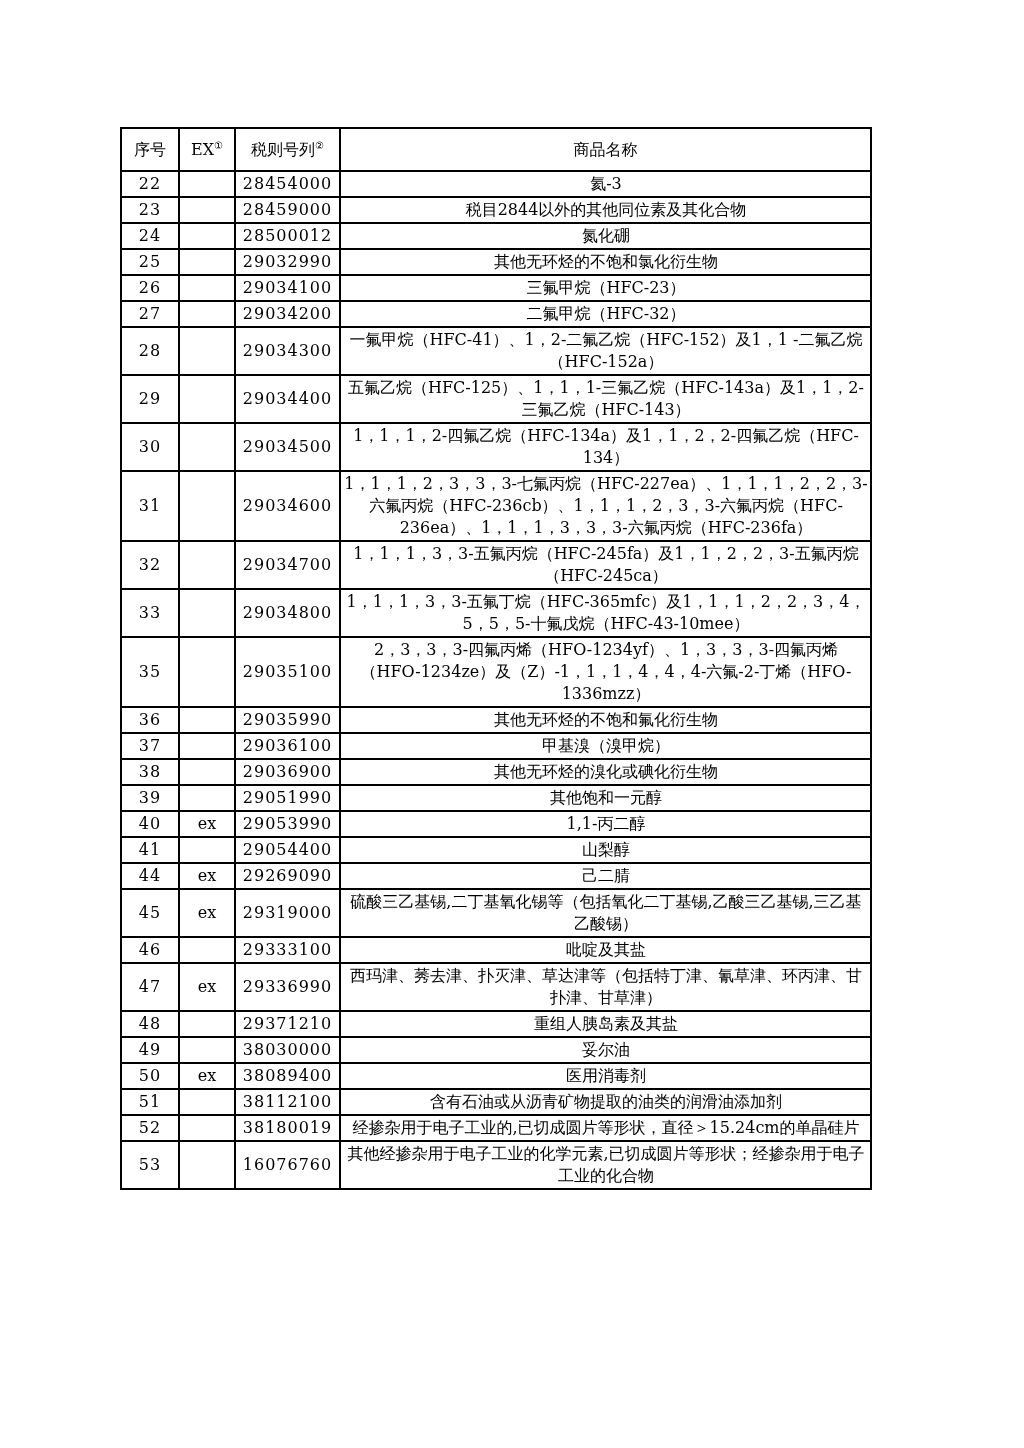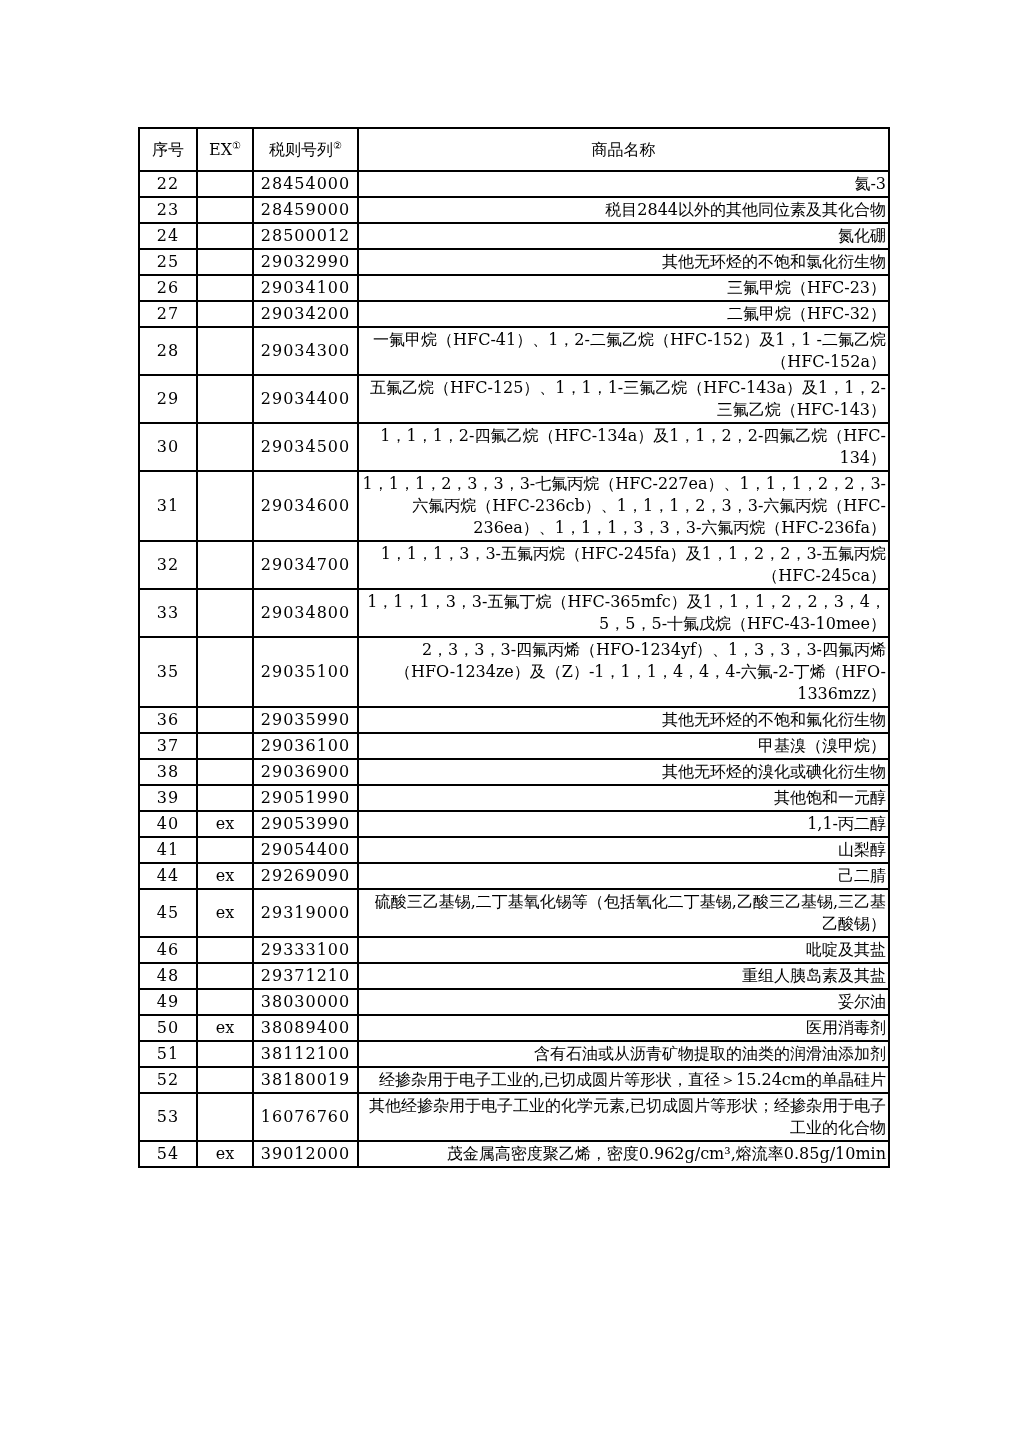--- a/index.html
+++ b/index.html
@@ -11,21 +11,21 @@
   }
   .page {
     position: relative;
     width: 1024px;
     height: 1448px;
     background: #ffffff;
     overflow: hidden;
   }
   table.tariff-table {
     position: absolute;
-    left: 138px;
+    left: 120px;
     top: 127px;
     width: 750px;
     border-collapse: collapse;
     table-layout: fixed;
   }
   .tariff-table col.c-no   { width: 58px; }
   .tariff-table col.c-ex   { width: 56px; }
   .tariff-table col.c-code { width: 105px; }
   .tariff-table col.c-name { width: 531px; }
   .tariff-table th, .tariff-table td {
@@ -42,21 +42,21 @@
     height: 41px;
   }
   .tariff-table td {
     height: 22px;
   }
   .tariff-table td.cell-no,
   .tariff-table td.cell-code {
     letter-spacing: 1px;
   }
   .tariff-table td.cell-name {
-    text-align: right;
+    text-align: center;
     padding: 1px 2px 1px 3px;
     word-break: break-word;
   }
   .tariff-table sup.hdr-sup {
     font-size: 10px;
     line-height: 0;
     vertical-align: super;
   }
 </style>
 </head>
@@ -213,20 +213,26 @@
           <td class="cell-code">29319000</td>
           <td class="cell-name">硫酸三乙基锡,二丁基氧化锡等（包括氧化二丁基锡,乙酸三乙基锡,三乙基乙酸锡）</td>
         </tr>
         <tr>
           <td class="cell-no">46</td>
           <td class="cell-ex"></td>
           <td class="cell-code">29333100</td>
           <td class="cell-name">吡啶及其盐</td>
         </tr>
         <tr>
+          <td class="cell-no">47</td>
+          <td class="cell-ex">ex</td>
+          <td class="cell-code">29336990</td>
+          <td class="cell-name">西玛津、莠去津、扑灭津、草达津等（包括特丁津、氰草津、环丙津、甘扑津、甘草津）</td>
+        </tr>
+        <tr>
           <td class="cell-no">48</td>
           <td class="cell-ex"></td>
           <td class="cell-code">29371210</td>
           <td class="cell-name">重组人胰岛素及其盐</td>
         </tr>
         <tr>
           <td class="cell-no">49</td>
           <td class="cell-ex"></td>
           <td class="cell-code">38030000</td>
           <td class="cell-name">妥尔油</td>
@@ -247,22 +253,16 @@
           <td class="cell-no">52</td>
           <td class="cell-ex"></td>
           <td class="cell-code">38180019</td>
           <td class="cell-name">经掺杂用于电子工业的,已切成圆片等形状，直径＞15.24cm的单晶硅片</td>
         </tr>
         <tr>
           <td class="cell-no">53</td>
           <td class="cell-ex"></td>
           <td class="cell-code">16076760</td>
           <td class="cell-name">其他经掺杂用于电子工业的化学元素,已切成圆片等形状；经掺杂用于电子工业的化合物</td>
-        </tr>
-        <tr>
-          <td class="cell-no">54</td>
-          <td class="cell-ex">ex</td>
-          <td class="cell-code">39012000</td>
-          <td class="cell-name">茂金属高密度聚乙烯，密度0.962g/cm³,熔流率0.85g/10min</td>
         </tr>
       </tbody>
   </table>
 </div>
 
 </body></html>

